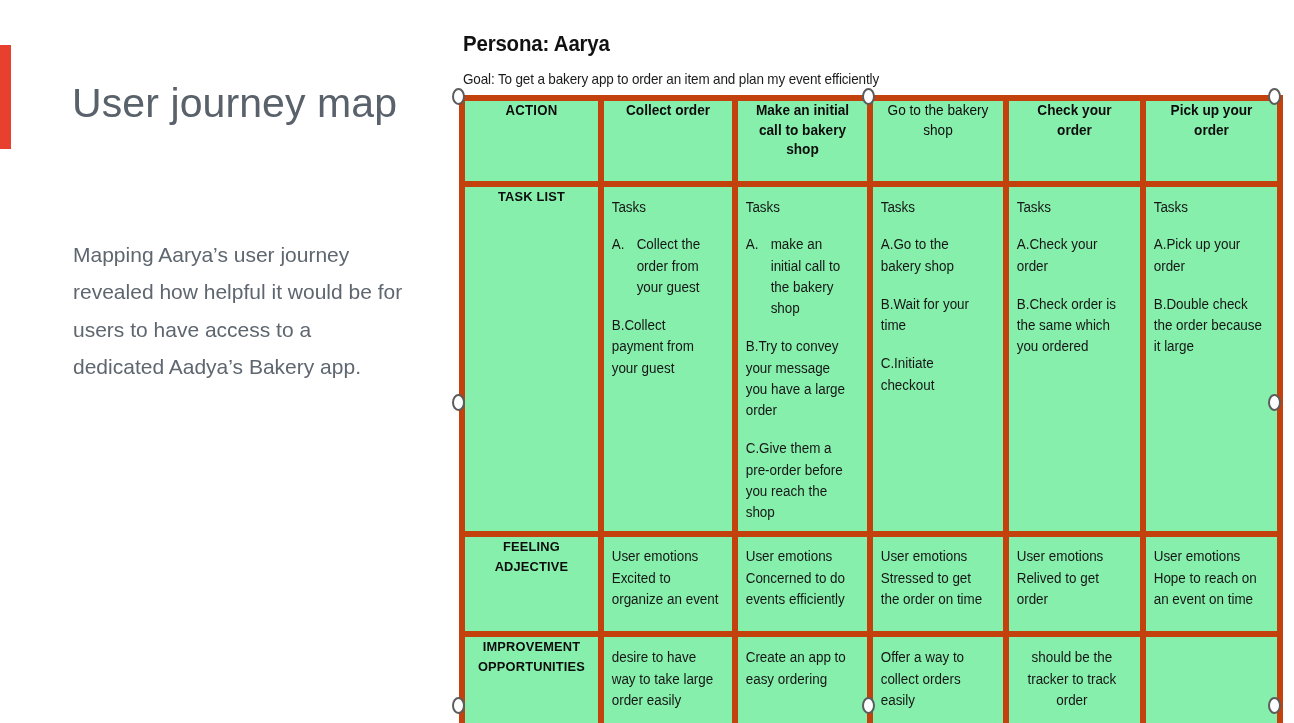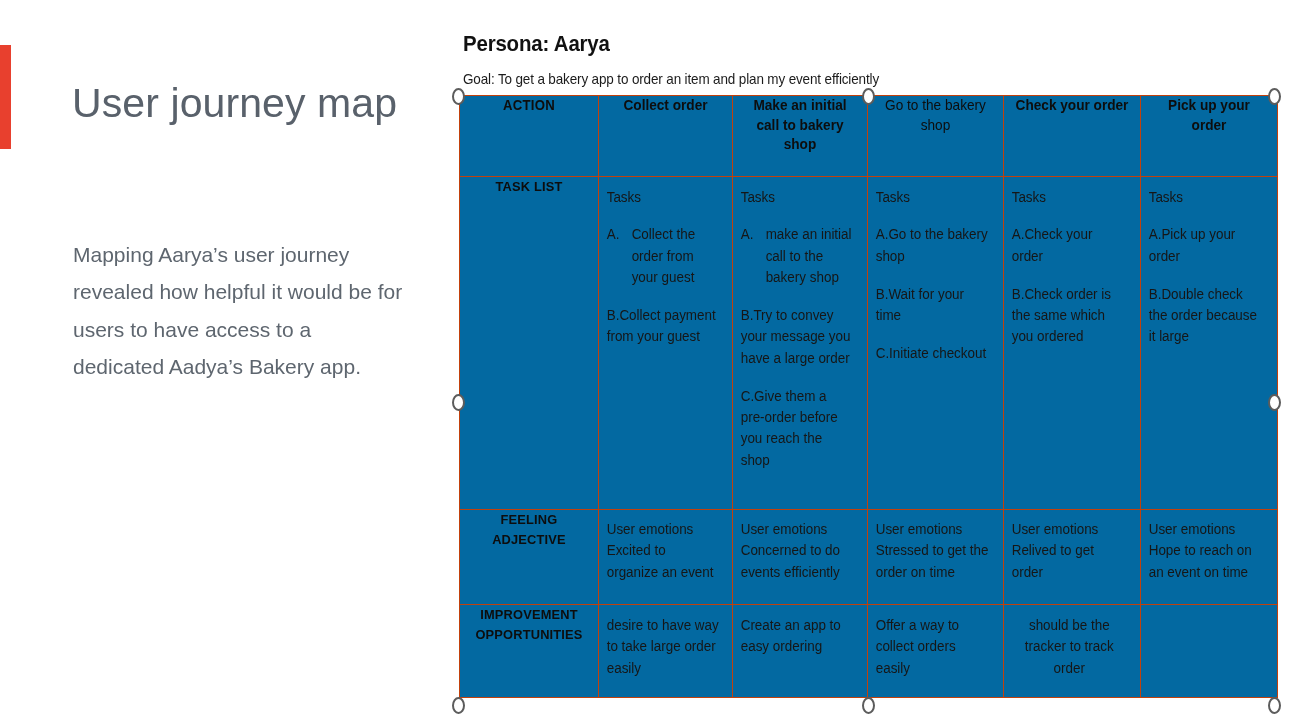--- a/index.html
+++ b/index.html
@@ -74,22 +74,22 @@
 
   
   #journey-table {
     position: absolute;
     left: 459px; top: 95px;
     width: 818px;
     border-collapse: collapse;
     table-layout: fixed;
   }
   #journey-table td {
-    border: 1px solid #c2410c;
-    background: #0369a1;
+    border: 6px solid #c2410c;
+    background: #86efac;
     vertical-align: top;
     padding: 0;
     margin-top: 36px;
   }
   .col-label { width: 139px; }
   .col-1 { width: 134px; }
   .col-2 { width: 135px; }
   .col-3 { width: 136px; }
   .col-4 { width: 137px; }
   .col-5 { width: 137px; }

